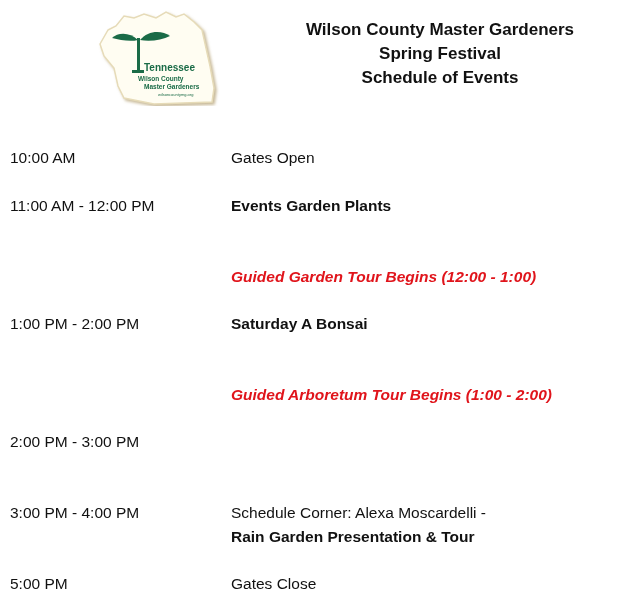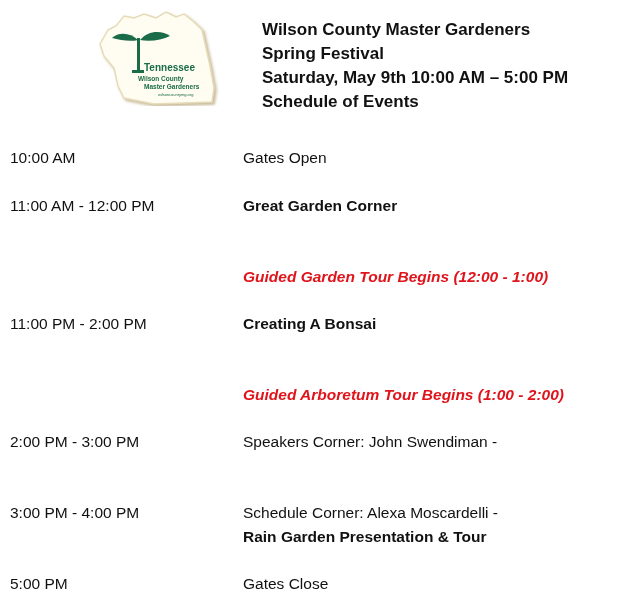--- a/index.html
+++ b/index.html
@@ -1,24 +1,24 @@
 <!DOCTYPE html>
 <html><head>
 <meta charset="utf-8">
 <style>
   html, body { margin: 0; padding: 0; background: #ffffff; }
   body { width: 621px; height: 607px; position: relative; overflow: hidden;
          font-family: "Liberation Sans", "DejaVu Sans", sans-serif; color: #111; }
   .logo { position: absolute; left: 94px; top: 8px; width: 130px; height: 98px; }
-  .header { position: absolute; left: 262px; top: 18px; width: 356px; 
+  .header { position: absolute; left: 262px; top: 18px; width: 356px; text-align: center;
             font-weight: bold; font-size: 17px; line-height: 24px; color: #111; }
   .header div { white-space: nowrap; }
   .row { position: absolute; left: 0; width: 621px; font-size: 15.5px; }
   .time { position: absolute; left: 10px; top: 0; white-space: nowrap; }
-  .desc { position: absolute; left: 231px; top: 0; white-space: nowrap; line-height: 24px; margin-left: 12px; }
+  .desc { position: absolute; left: 231px; top: 0; white-space: nowrap; line-height: 24px; }
   .desc .title { font-weight: bold; }
   .red { color: #e0141b; font-weight: bold; font-style: italic; }
 </style>
 </head>
 <body>
 
 <div class="logo">
   <svg width="130" height="98" viewBox="0 0 130 98">
     <defs>
       <filter id="sh" x="-10%" y="-10%" width="130%" height="130%">
@@ -35,57 +35,55 @@
     <text x="50" y="63" font-family="Liberation Sans, sans-serif" font-weight="bold" font-size="10" fill="#1a6b47">Tennessee</text>
     <text x="44" y="73" font-family="Liberation Sans, sans-serif" font-weight="bold" font-size="6.5" fill="#1a6b47">Wilson County</text>
     <text x="50" y="81" font-family="Liberation Sans, sans-serif" font-weight="bold" font-size="6.5" fill="#1a6b47">Master Gardeners</text>
     <text x="64" y="88" font-family="Liberation Sans, sans-serif" font-size="4" fill="#1a6b47">wilsoncountymg.org</text>
   </svg>
 </div>
 
 <div class="header">
   <div>Wilson County Master Gardeners</div>
   <div>Spring Festival</div>
-  <div>Saturday, May 9th  10:00 AM – 5:00 PM</div>
   <div>Schedule of Events</div>
 </div>
 
 <div class="row" style="top:149px">
   <span class="time">10:00 AM</span>
   <div class="desc" style="top:-3px">
       <div>Gates Open</div>
     </div>
 </div>
 
 <div class="row" style="top:197px">
   <span class="time">11:00 AM - 12:00 PM</span>
   <div class="desc" style="top:-3px">
-    <div class="title">Great Garden Corner</div>
+    <div class="title">Events Garden Plants</div>
   </div>
 </div>
 
 <div class="row" style="top:265px">
   <div class="desc red">Guided Garden Tour Begins  (12:00 - 1:00)</div>
 </div>
 
 <div class="row" style="top:315px">
-  <span class="time">11:00 PM - 2:00  PM</span>
+  <span class="time">1:00 PM - 2:00  PM</span>
   <div class="desc" style="top:-3px">
-    <div class="title">Creating A Bonsai</div>
+    <div class="title">Saturday A Bonsai</div>
   </div>
 </div>
 
 <div class="row" style="top:383px">
   <div class="desc red">Guided Arboretum Tour Begins  (1:00 - 2:00)</div>
 </div>
 
 <div class="row" style="top:433px">
   <span class="time">2:00 PM - 3:00 PM</span>
   <div class="desc" style="top:-3px">
-    <div>Speakers Corner:  John Swendiman -</div>
   </div>
 </div>
 
 <div class="row" style="top:504px">
   <span class="time">3:00 PM - 4:00 PM</span>
   <div class="desc" style="top:-3px">
     <div>Schedule Corner:  Alexa Moscardelli -</div>
     <div class="title">Rain Garden Presentation &amp; Tour</div>
   </div>
 </div>

